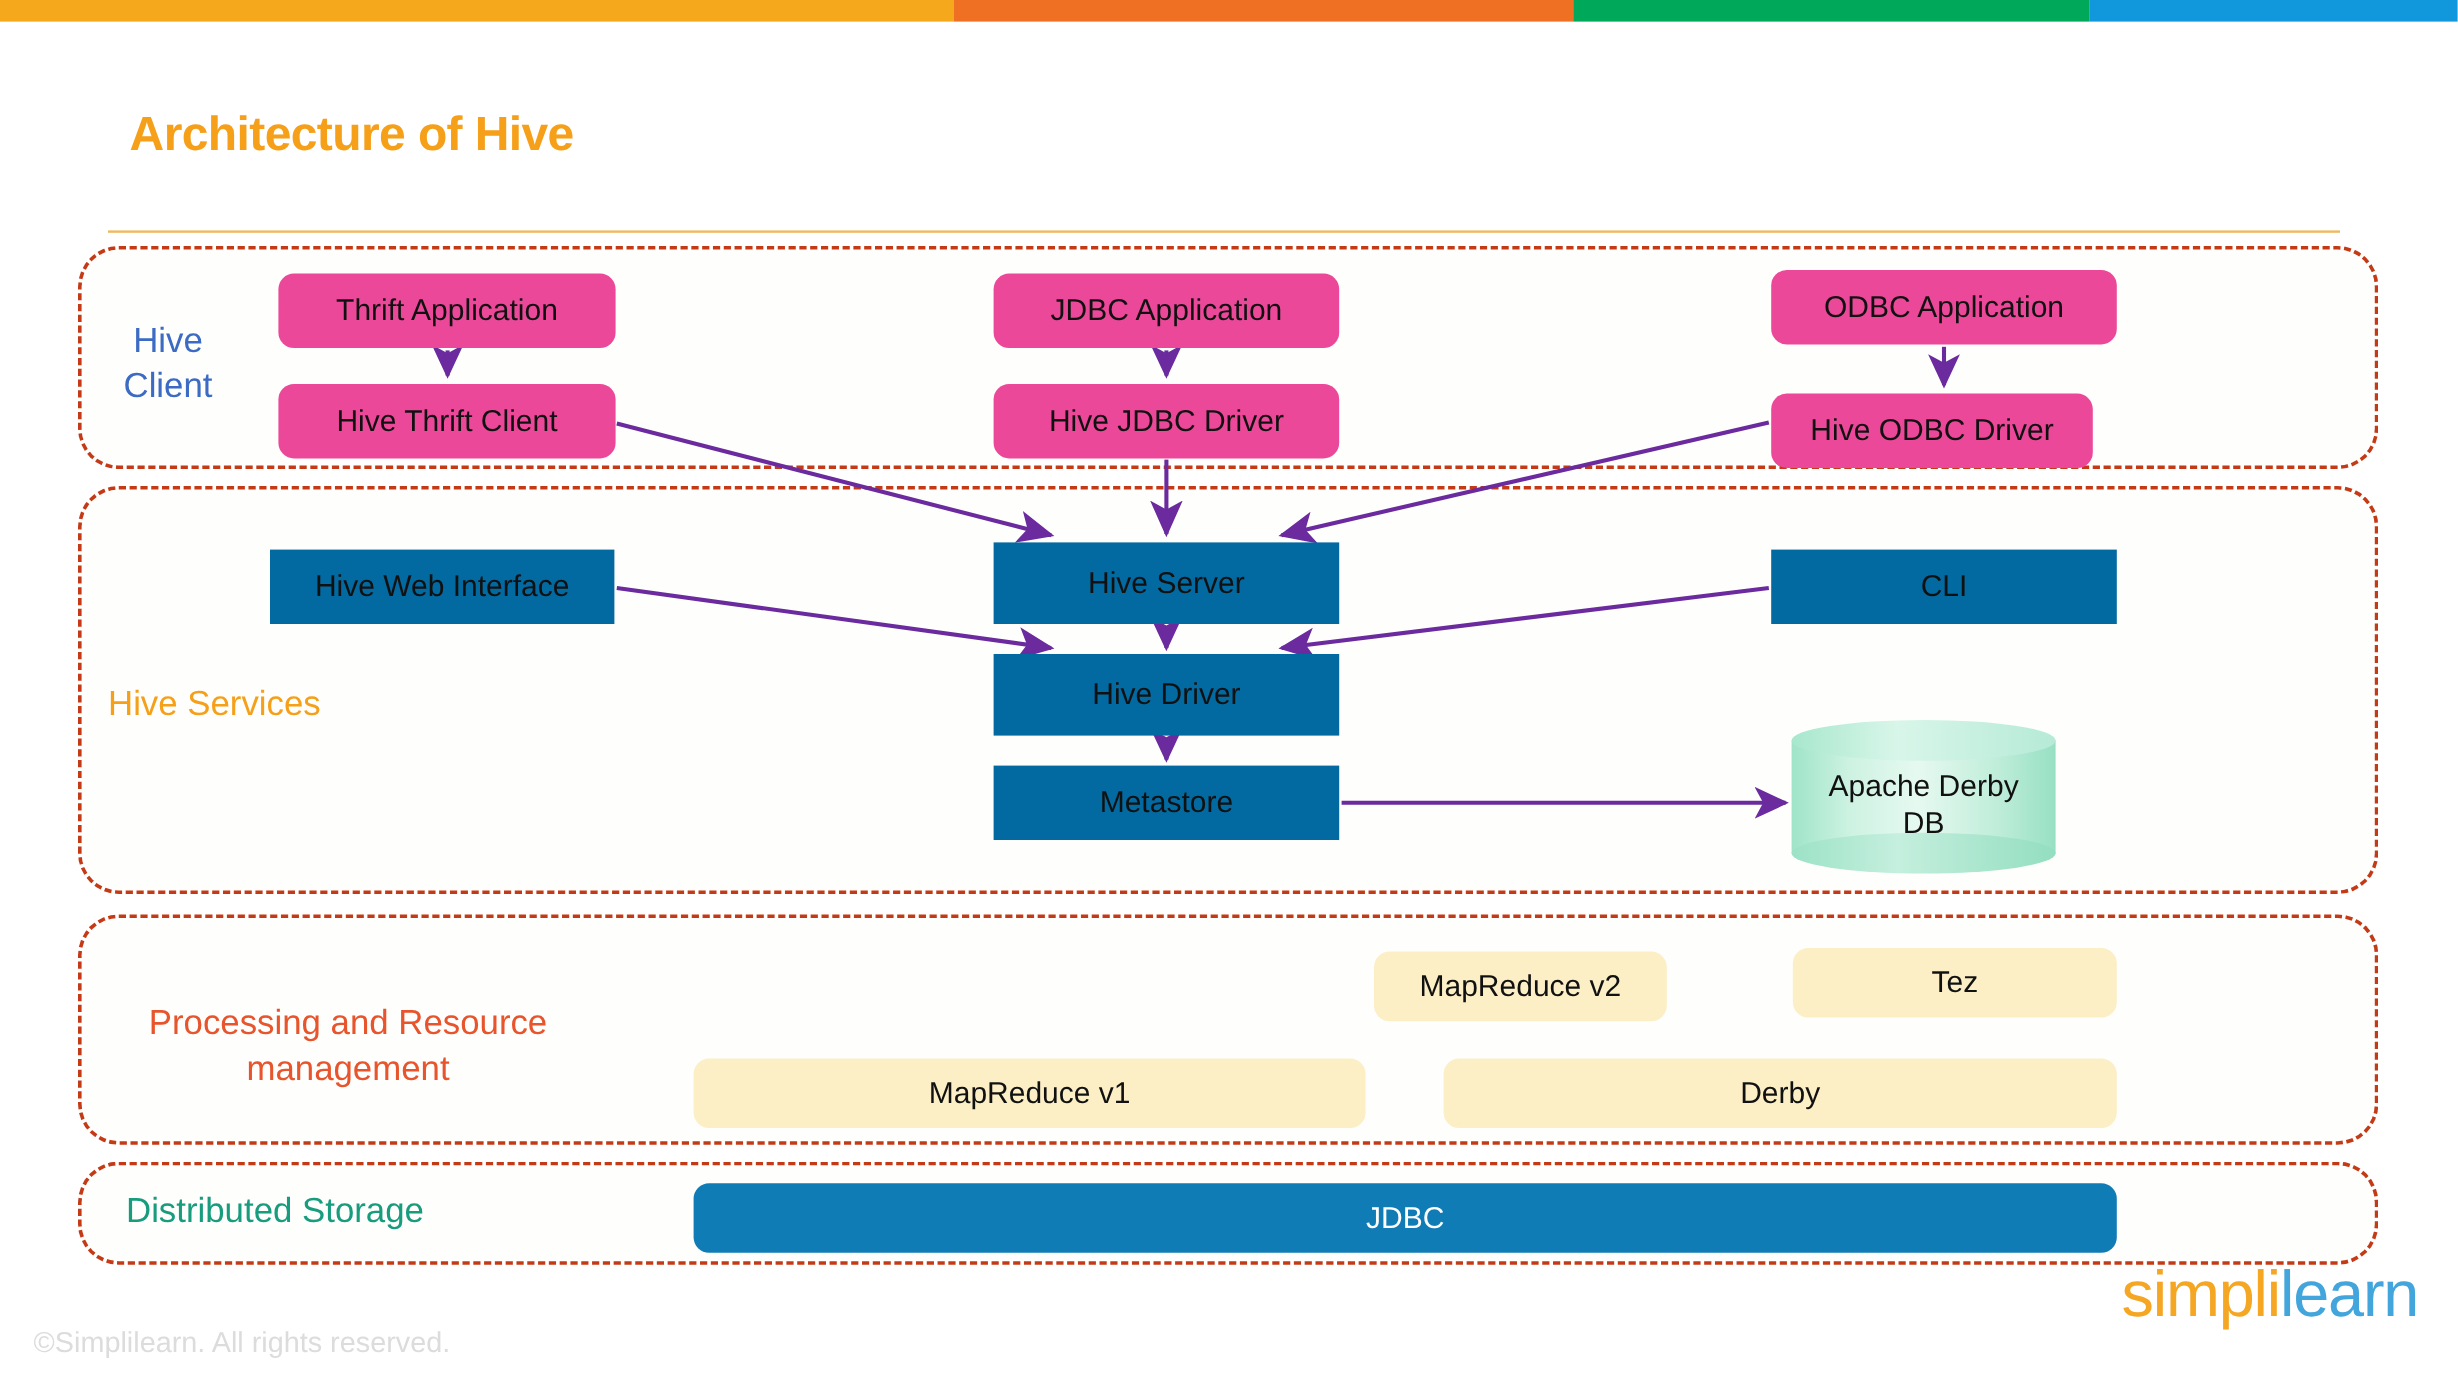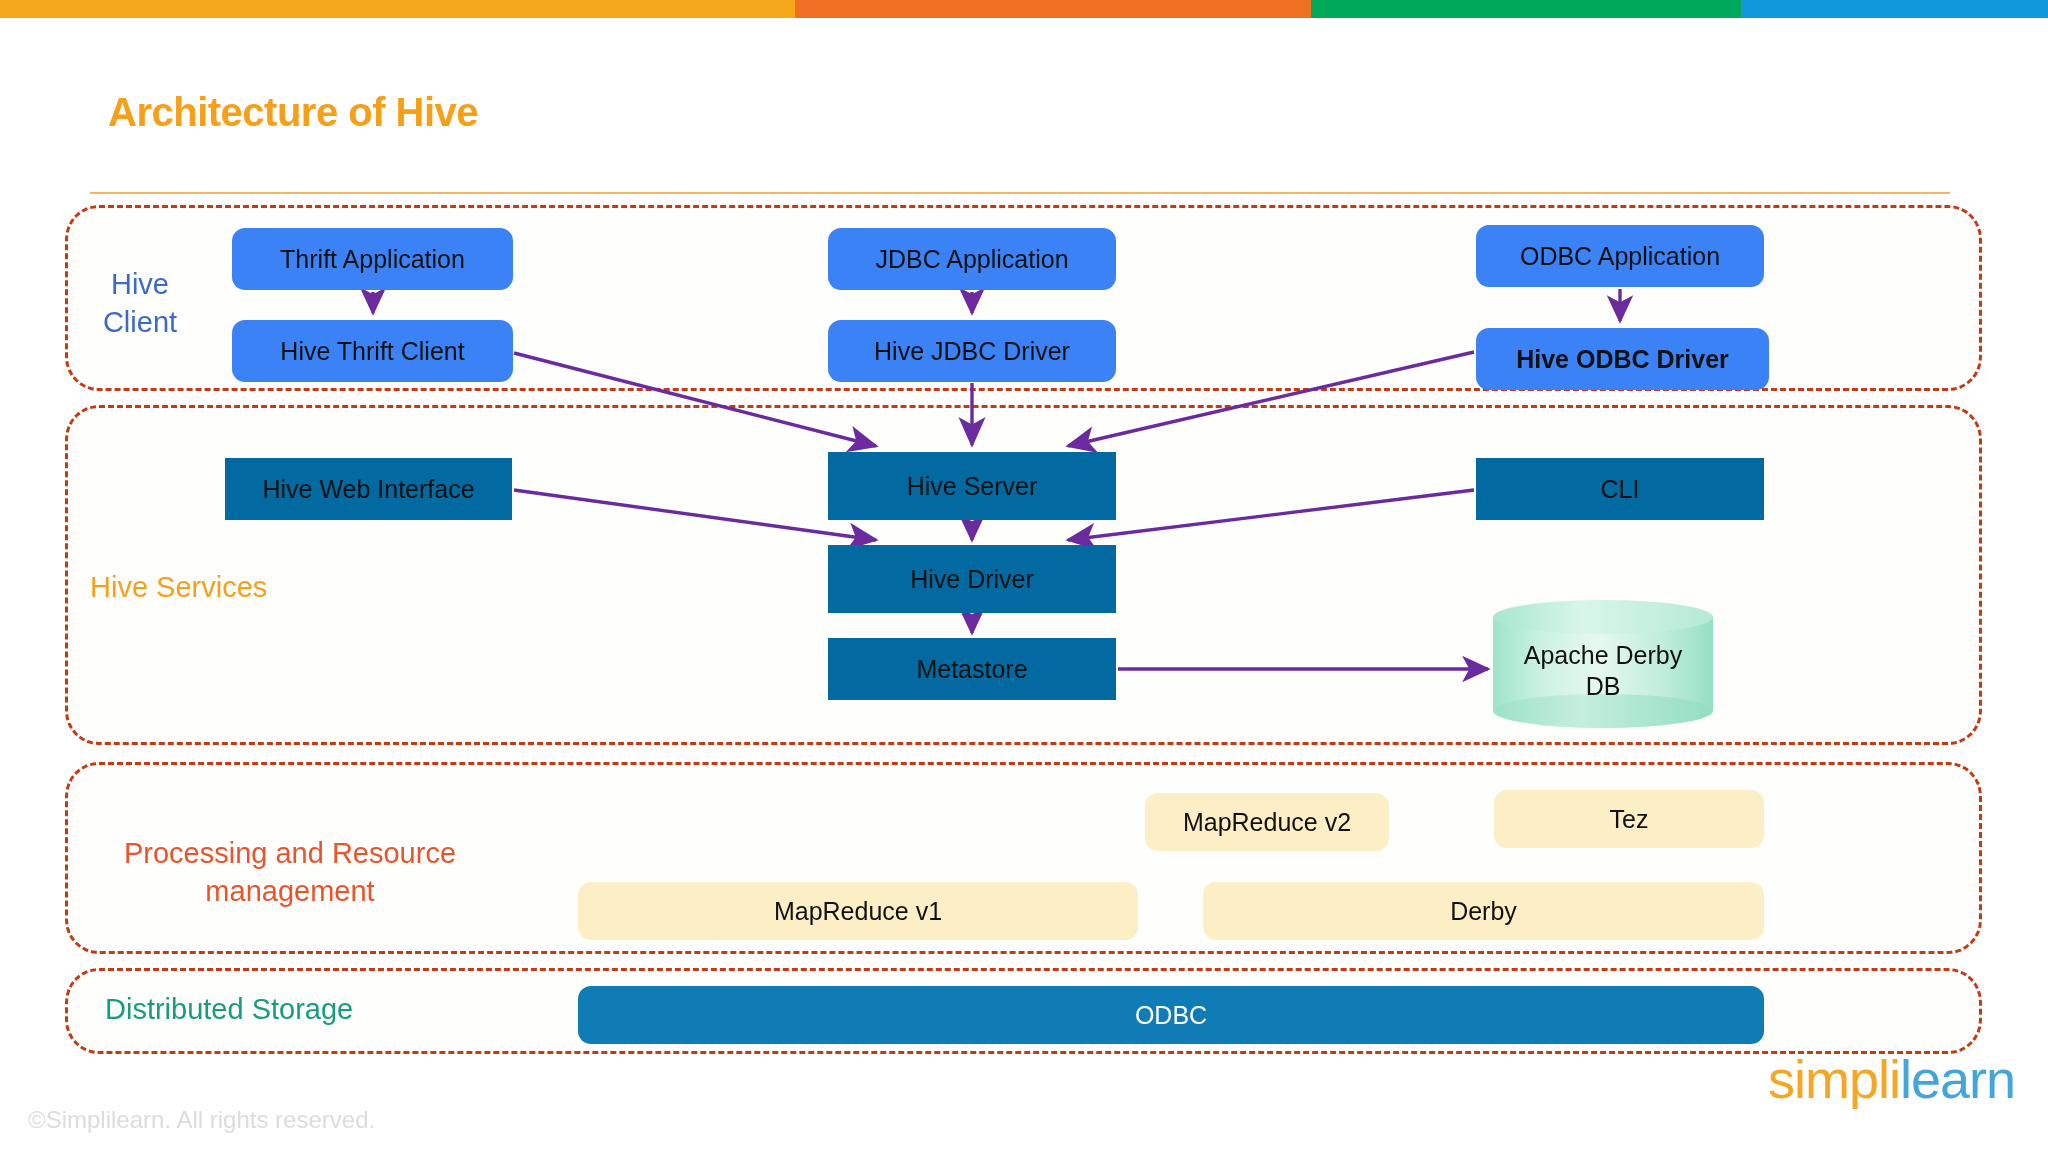--- a/index.html
+++ b/index.html
@@ -49,32 +49,32 @@
   #lbl-proc     {left:105px;top:834px; width:370px; color:#E8542B;}
   #lbl-storage  {left:105px;top:990px; width:300px; color:#189C7E;text-align:left;}
 
   
   .node{
     position:absolute;box-sizing:border-box;
     display:flex;align-items:center;justify-content:center;
     font-size:25px;color:#111111;text-align:center;
     line-height:1.15;
   }
-  .node.pink  {background:#3b82f6;border-radius:13px;}
+  .node.pink  {background:#ec4899;border-radius:13px;}
   .node.blue  {background:#0369a1;border-radius:0;}
   .node.cream {background:#FCEFC6;border-radius:13px;}
   .node.hdfs  {background:#107CB5;border-radius:13px;color:#ffffff;}
 
   
   #n-thrift-app {left:232px; top:228px; width:281px; height:62px;}
   #n-thrift-cli {left:232px; top:320px; width:281px; height:62px;}
   #n-jdbc-app   {left:828px; top:228px; width:288px; height:62px;}
   #n-jdbc-drv   {left:828px; top:320px; width:288px; height:62px;}
   #n-odbc-app   {left:1476px;top:225px; width:288px; height:62px;}
-  #n-odbc-drv   {left:1476px;top:328px; width:293px; height:62px;font-weight:bold;}
+  #n-odbc-drv   {left:1476px;top:328px; width:268px; height:62px;}
 
   
   #n-hwi      {left:225px; top:458px; width:287px; height:62px;}
   #n-hserver  {left:828px; top:452px; width:288px; height:68px;}
   #n-hdriver  {left:828px; top:545px; width:288px; height:68px;}
   #n-metast   {left:828px; top:638px; width:288px; height:62px;}
   #n-cli      {left:1476px;top:458px; width:288px; height:62px;}
 
   
   #derby{
@@ -203,18 +203,18 @@
     <div class="cyl-top"></div>
     <div class="cyl-text">Apache Derby
 DB</div>
   </div>
 
   <div class="node cream" id="n-mr2">MapReduce v2</div>
   <div class="node cream" id="n-tez">Tez</div>
   <div class="node cream" id="n-mr1">MapReduce v1</div>
   <div class="node cream" id="n-yarn">Derby</div>
 
-  <div class="node hdfs" id="n-hdfs">ODBC</div>
+  <div class="node hdfs" id="n-hdfs">JDBC</div>
 
   <div class="copyright">©Simplilearn. All rights reserved.</div>
   <div class="logo"><span class="s1">simpl</span><span class="bar">i</span><span class="s2">learn</span></div>
 
 </div>
 
 </body></html>

